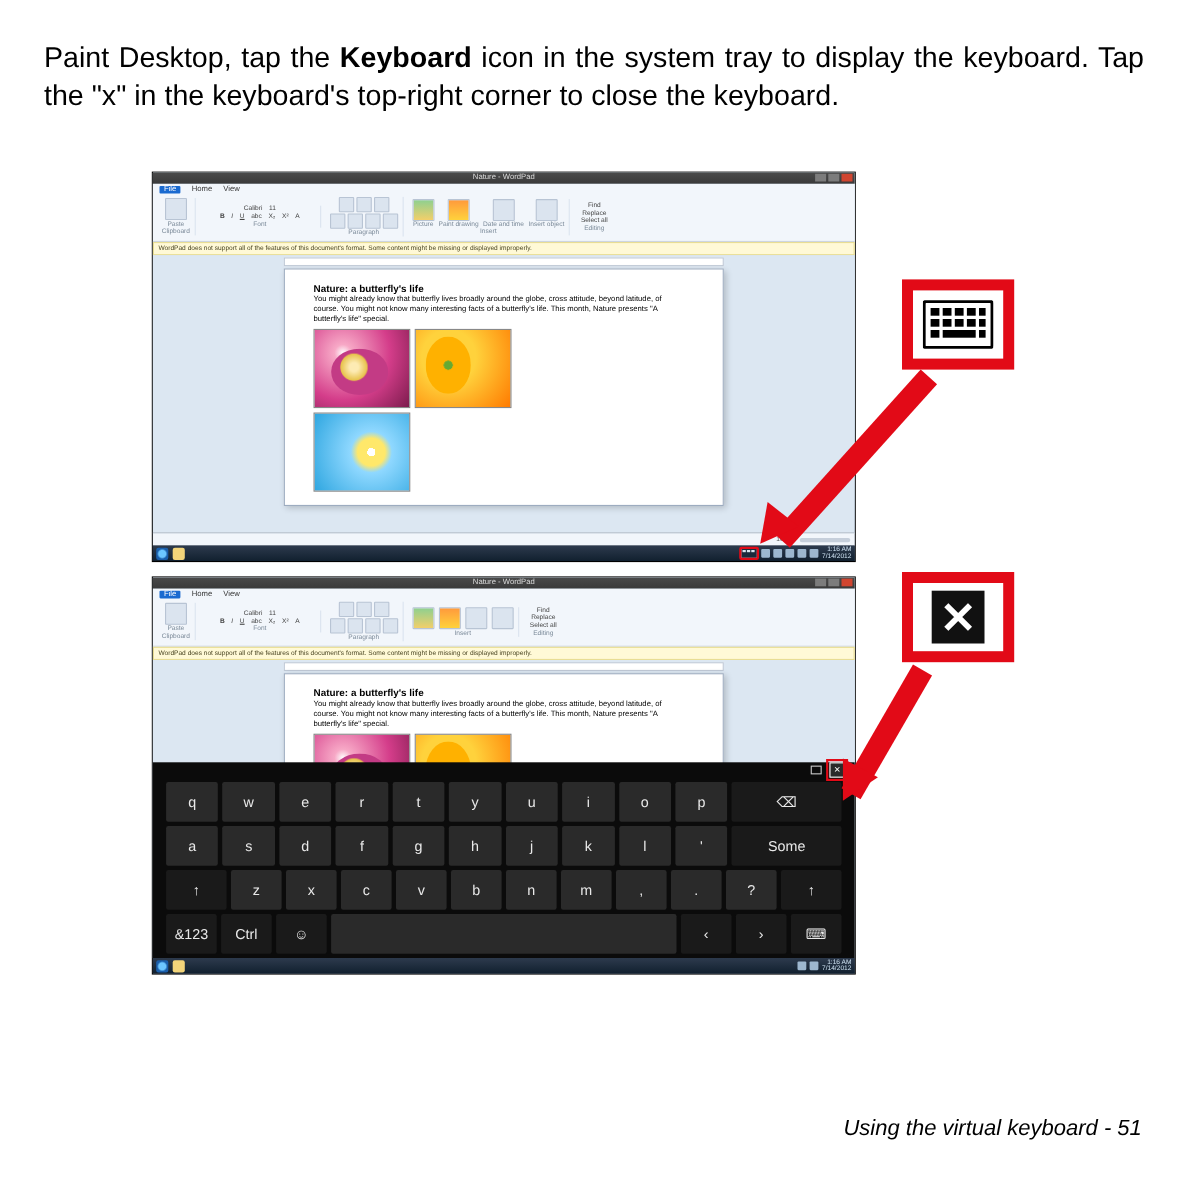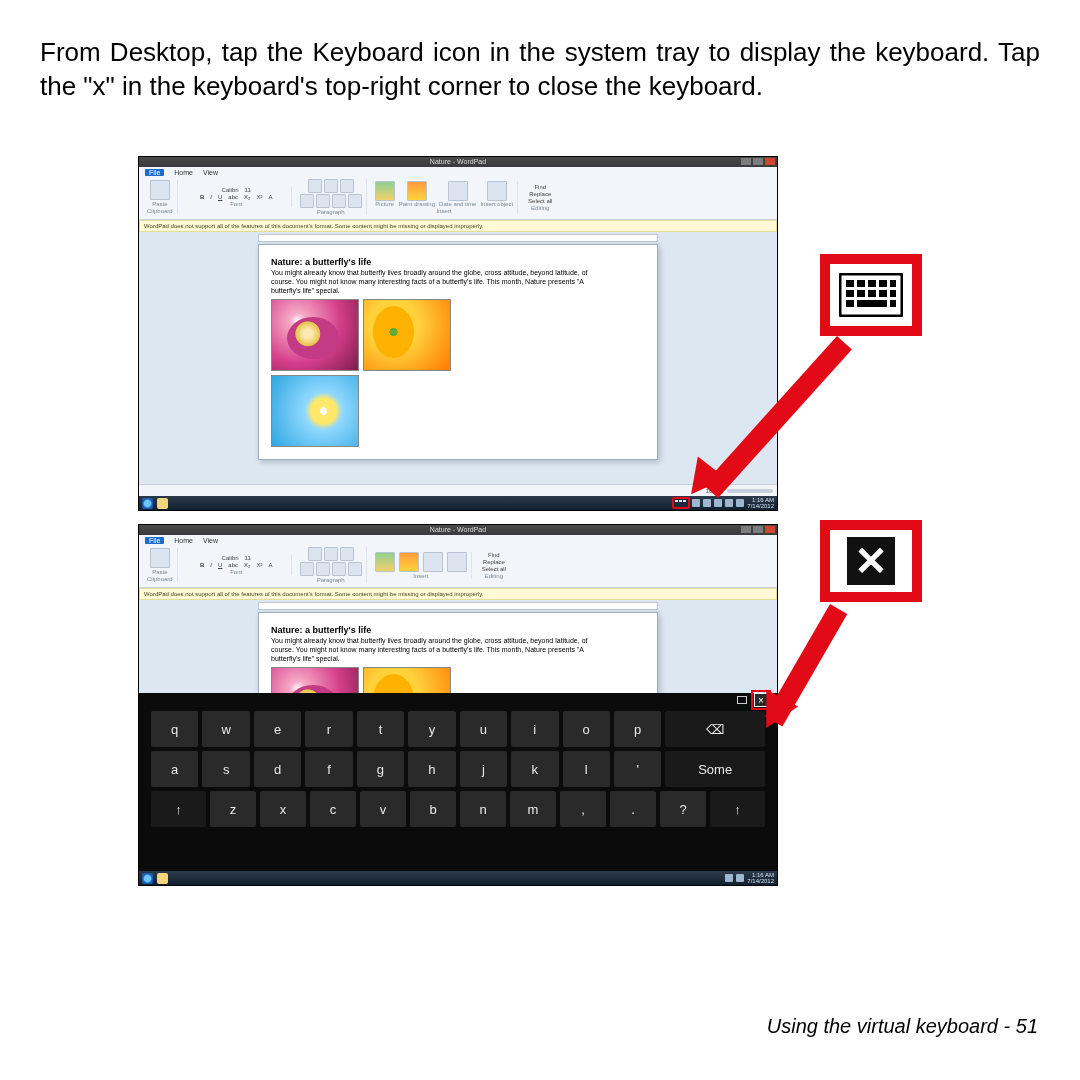--- a/index.html
+++ b/index.html
@@ -14,21 +14,21 @@
   .instruction {
     position: absolute;
     left: 40px;
     top: 36px;
     width: 1000px;
     font-size: 26px;
     line-height: 1.3;
     color: #000;
     text-align: justify;
   }
-  .instruction .b { font-weight: normal; }
+  .instruction .b { font-weight: bold; }
   .footer {
     position: absolute;
     right: 42px;
     bottom: 42px;
     font-style: italic;
     font-size: 20px;
     color: #000;
   }
 
   
@@ -64,21 +64,21 @@
 
   .warningbar {
     background: #fff9d6; border: 1px solid #e8dd94; font-size: 6px; color: #4a4522;
     padding: 2px 4px; margin: 0;
   }
 
   .page-area { flex: 1; background: #dce7f2; display: flex; justify-content: center; padding-top: 8px; overflow: hidden; }
   .ruler { height:8px; width: 400px; background:#fff; border:1px solid #bfc9d6; margin:-6px auto 2px; }
   .doc-page {
     width: 400px; background: #fff; border: 1px solid #9dacc0; box-shadow: 2px 2px 6px rgba(0,0,0,.2);
-    padding: 12px 12px; position: relative;
+    padding: 12px 26px; position: relative;
   }
   .doc-title { font-weight: bold; font-size: 9px; color: #000; margin-bottom: 2px;}
   .doc-para { font-size: 7px; color: #000; line-height: 1.25; margin-bottom: 4px; max-width: 330px;}
   .thumbrow { display: flex; gap: 4px; margin-top: 2px;}
   .thumb { width: 88px; height: 72px; border:1px solid #888;}
   .thumb.pink { background: radial-gradient(circle at 30% 30%, #fff 0%, #f7a8c6 10%, #d43d8a 55%, #7c1c4d 100%); position:relative;}
   .thumb.pink::after{content:"";position:absolute;inset:24% 22% 16% 18%;background:radial-gradient(circle at 40% 40%, #fdebb3 0 10%, #e7c24a 30%, transparent 32%), #c33b85;border-radius:50%;}
   .thumb.orange { background: radial-gradient(circle at 35% 35%, #fff 0 4%, #ffd23c 4% 34%, #ff7a00 100%); position:relative;}
   .thumb.orange::before{content:"";position:absolute;left:10%;top:8%;width:48%;height:74%; background:radial-gradient(circle at 50% 50%, #6a3 0% 12%, transparent 13%) , #ffb100; border-radius:50%;}
   .thumb.blue { background: radial-gradient(circle at 60% 50%, #fff 0 6%, #ffe86a 6% 20%, #8fd8ff 30%, #2ea6e0 100%); }
@@ -143,21 +143,21 @@
 
   
   #shot2 .page-area { padding-bottom: 0; }
   #shot2 .winframe { bottom:14px; }
 
 </style>
 </head>
 <body>
 
 <p class="instruction">
-  <span>From Desktop, tap the </span><span class="b">Keyboard</span><span> icon in the system tray to display the keyboard. Tap the "x" in the keyboard's top-right corner to close the keyboard.</span>
+  <span>Paint Desktop, tap the </span><span class="b">Keyboard</span><span> icon in the system tray to display the keyboard. Tap the "x" in the keyboard's top-right corner to close the keyboard.</span>
 </p>
 
 <div id="shot1" class="shot">
   <div class="desk-bg"></div>
   <div class="winframe">
     <div class="titlebar">
       <span>Nature - WordPad</span>
       <div class="winbtns">
         <div class="winbtn"></div>
         <div class="winbtn"></div>
@@ -428,20 +428,29 @@
           <div class="key ">c</div>
           <div class="key ">v</div>
           <div class="key ">b</div>
           <div class="key ">n</div>
           <div class="key ">m</div>
           <div class="key ">,</div>
           <div class="key ">.</div>
           <div class="key ">?</div>
           <div class="key dark med">↑</div>
         </div>
+      <div class="osk-row" id="oskrow4">
+          <div class="key dark">&amp;123</div>
+          <div class="key dark">Ctrl</div>
+          <div class="key dark">☺</div>
+          <div class="key space"> </div>
+          <div class="key dark">‹</div>
+          <div class="key dark">›</div>
+          <div class="key dark">⌨</div>
+        </div>
     </div>
   </div>
 
   <div class="taskbar">
     <div class="tb-left">
       <div class="tb-ico ie"></div>
       <div class="tb-ico fm"></div>
     </div>
     <div class="tb-right">
       <div class="tb-sys"></div>

